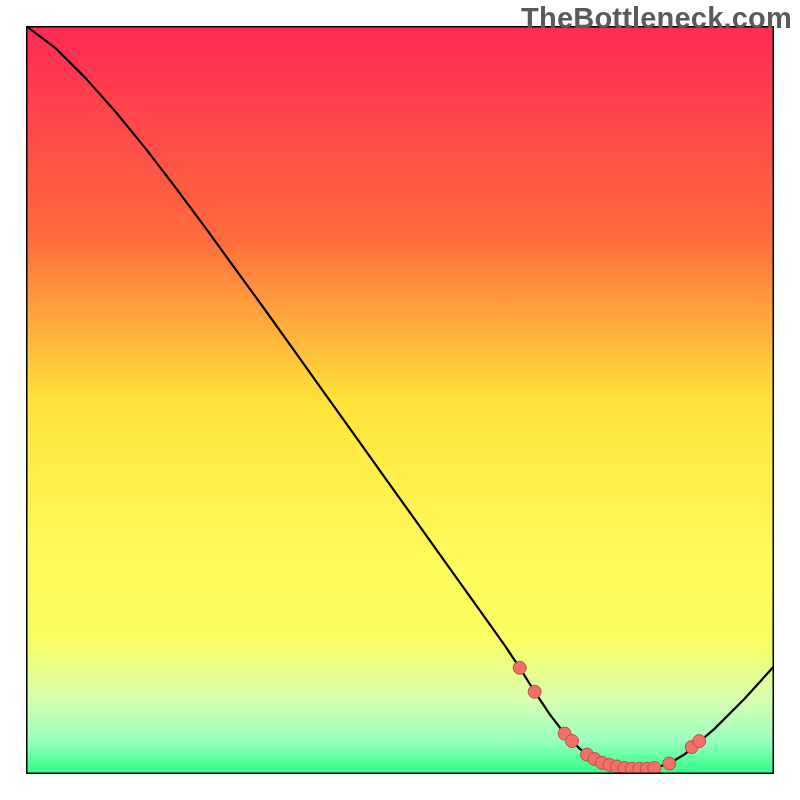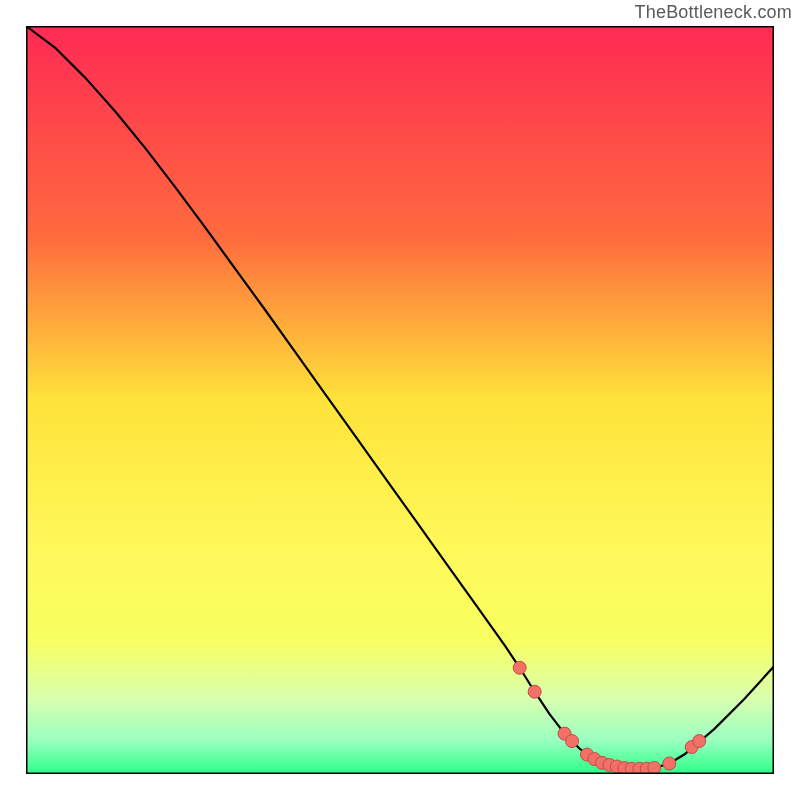--- a/index.html
+++ b/index.html
@@ -13,22 +13,22 @@
   }
   .chart-container {
     position: relative;
     width: 800px;
     height: 800px;
   }
   .attribution {
     position: absolute;
     top: 2px;
     right: 8px;
-    font-size: 18px;
-    font-weight: 400;
+    font-size: 29px;
+    font-weight: 700;
     color: #5a5a5a;
     z-index: 10;
     letter-spacing: 0.2px;
     text-align: center;
   }
   .plot-area {
     position: absolute;
     left: 26px;
     top: 26px;
     width: 748px;

